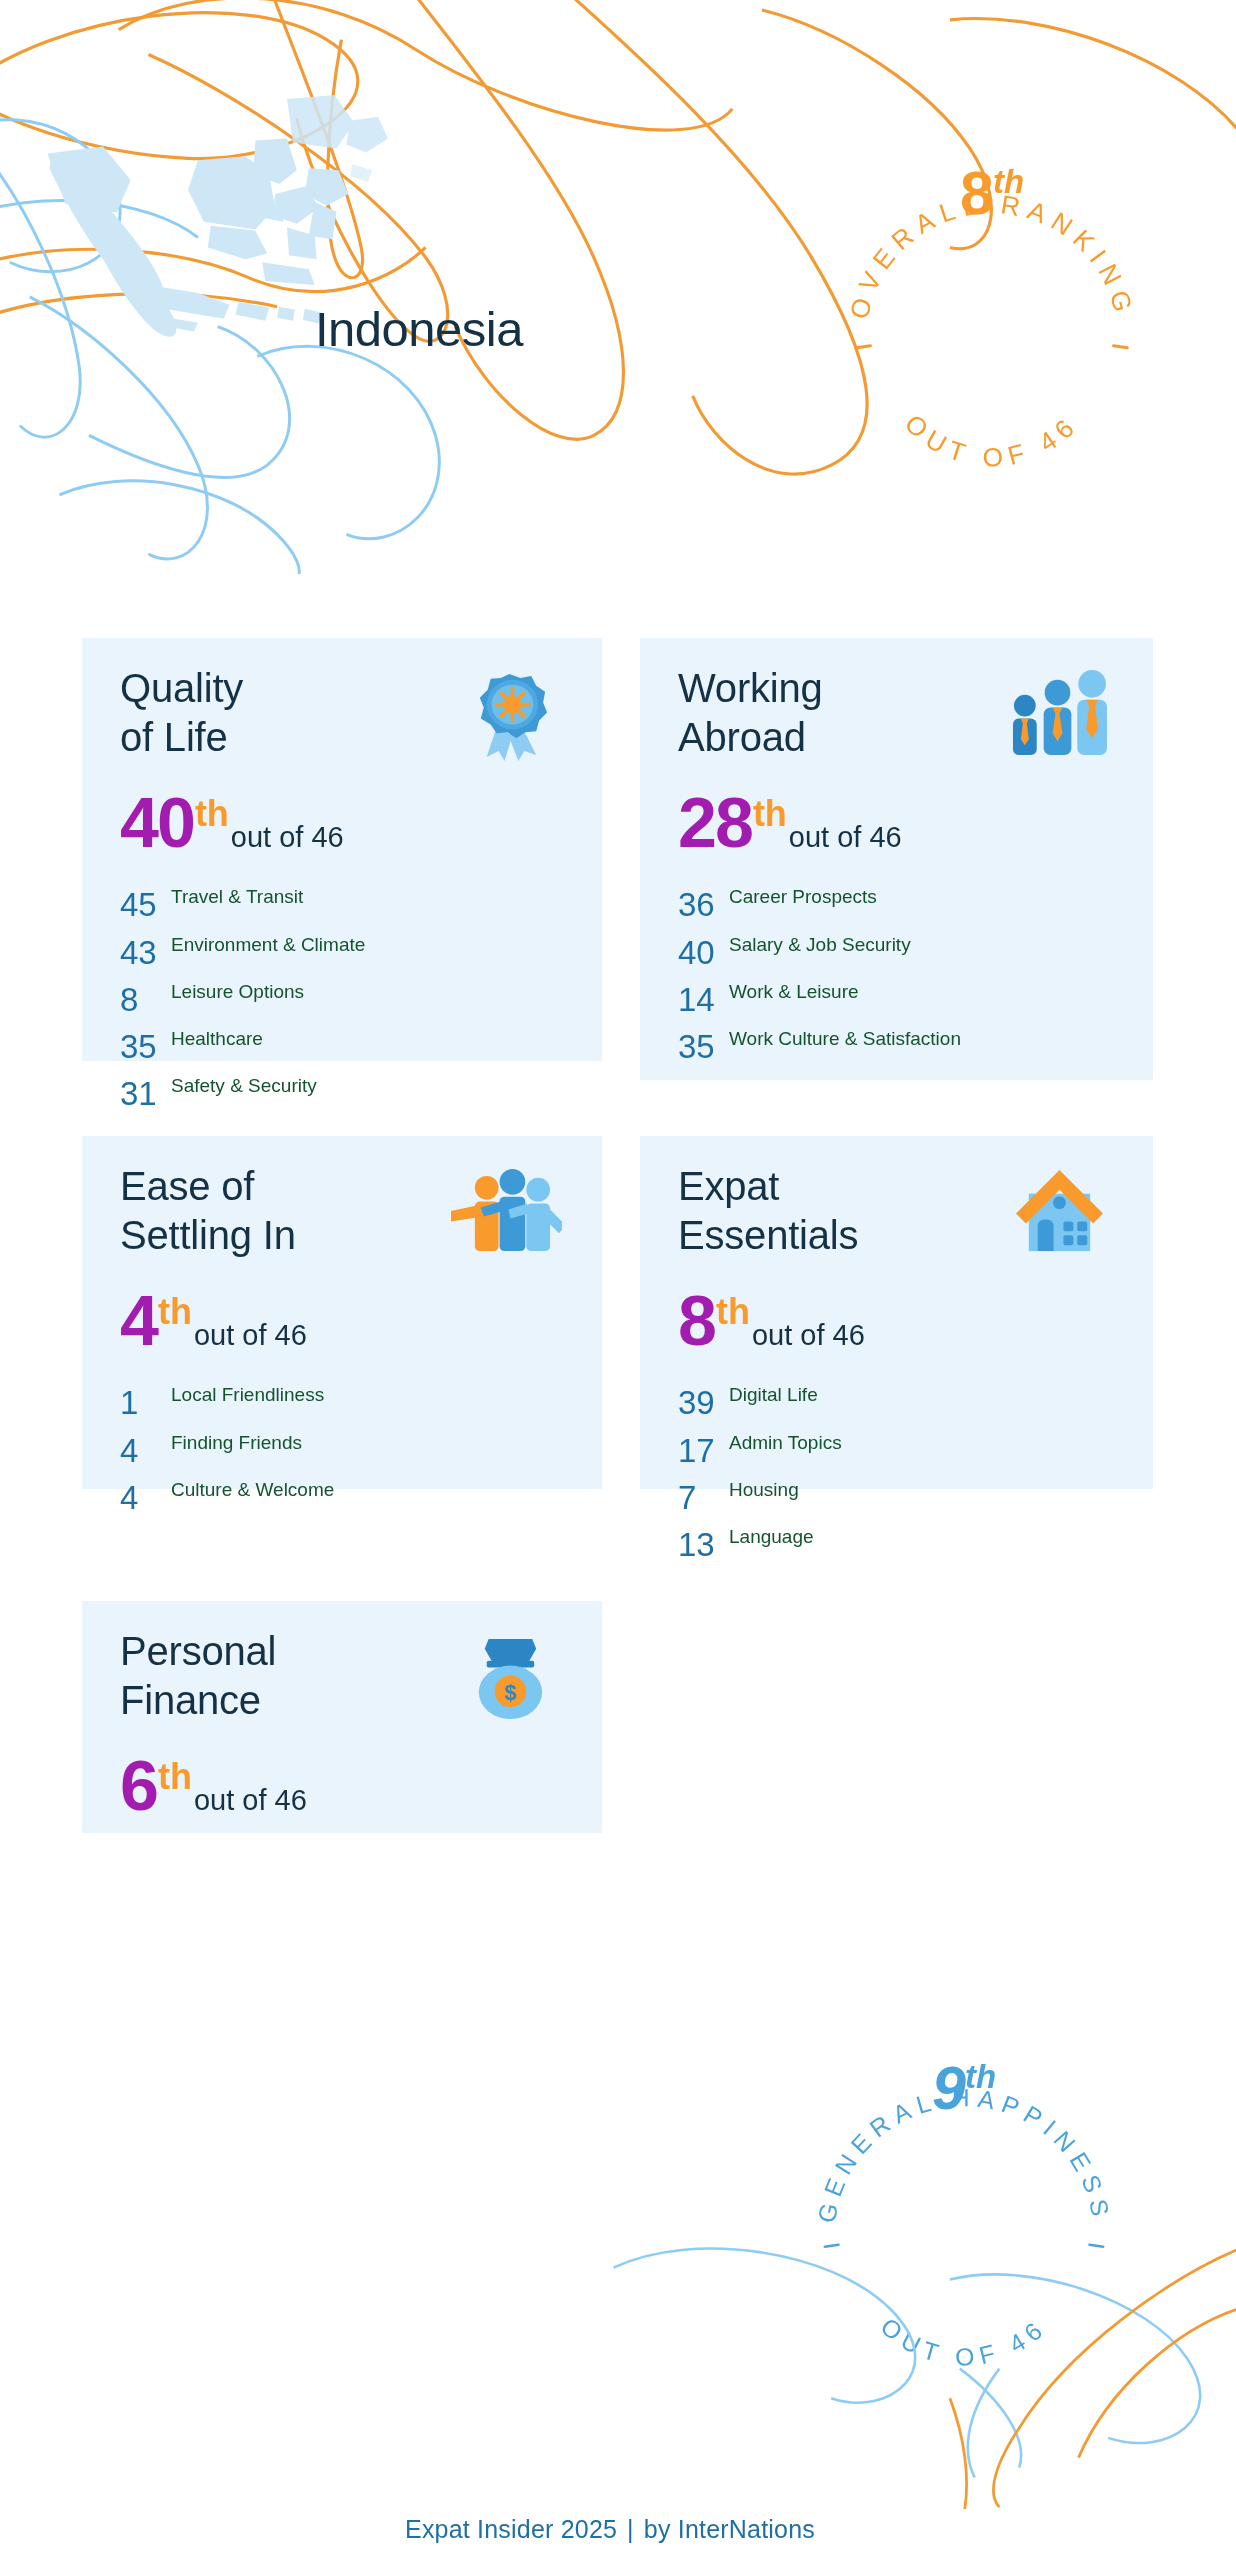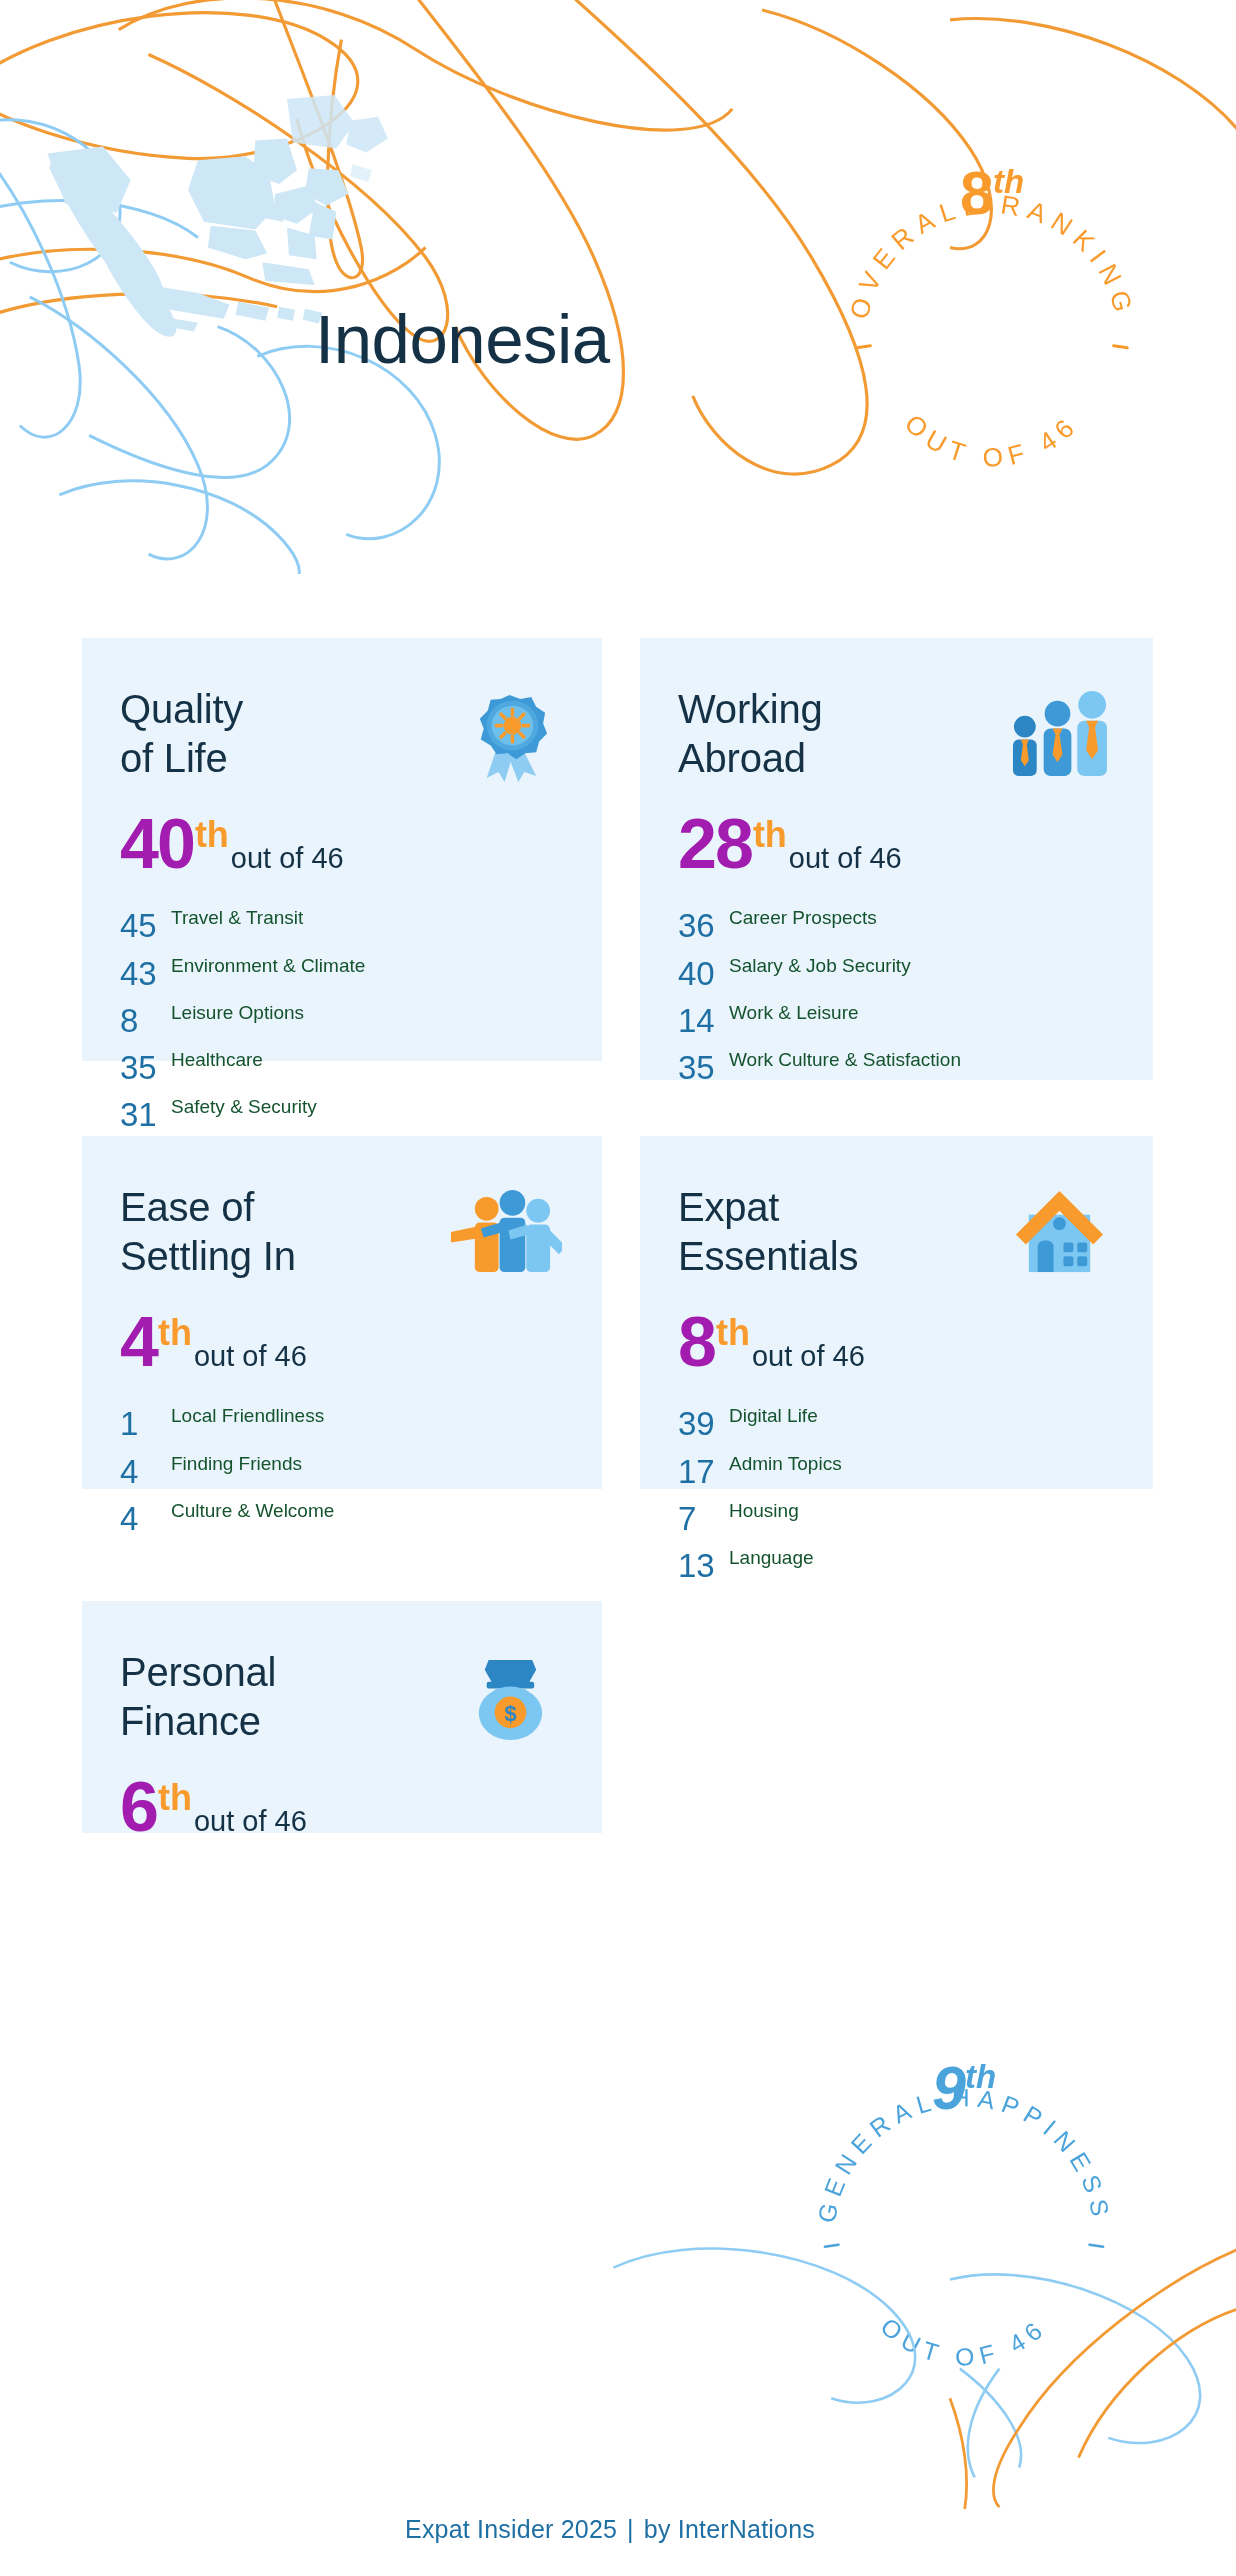--- a/index.html
+++ b/index.html
@@ -29,21 +29,21 @@
     position: absolute;
     left: 0; top: 0;
     width: 1237px;
     height: 574px;
     pointer-events: none;
   }
   .country-title {
     position: absolute;
     left: 315px;
     top: 305px;
-    font-size: 69px;
+    font-size: 49px;
     font-weight: 300;
     color: #143145;
     letter-spacing: -0.5px;
     line-height: 1;
     font-family: "Liberation Sans", sans-serif;
   }
 
   
   .badge {
     position: absolute;
@@ -88,21 +88,21 @@
     top: 638px;
     width: 1237px;
   }
   .card-row {
     position: relative;
     width: 1237px;
   }
   .card {
     position: absolute;
     background: #EAF4FC;
-    padding: 47px 40px 40px 38px;
+    padding: 26px 40px 40px 38px;
   }
   .card-col-left  { left: 82px;  width: 520px; }
   .card-col-right { left: 640px; width: 513px; }
 
   .card-head {
     position: relative;
     min-height: 103px;
   }
   .card-title {
     font-size: 40px;

